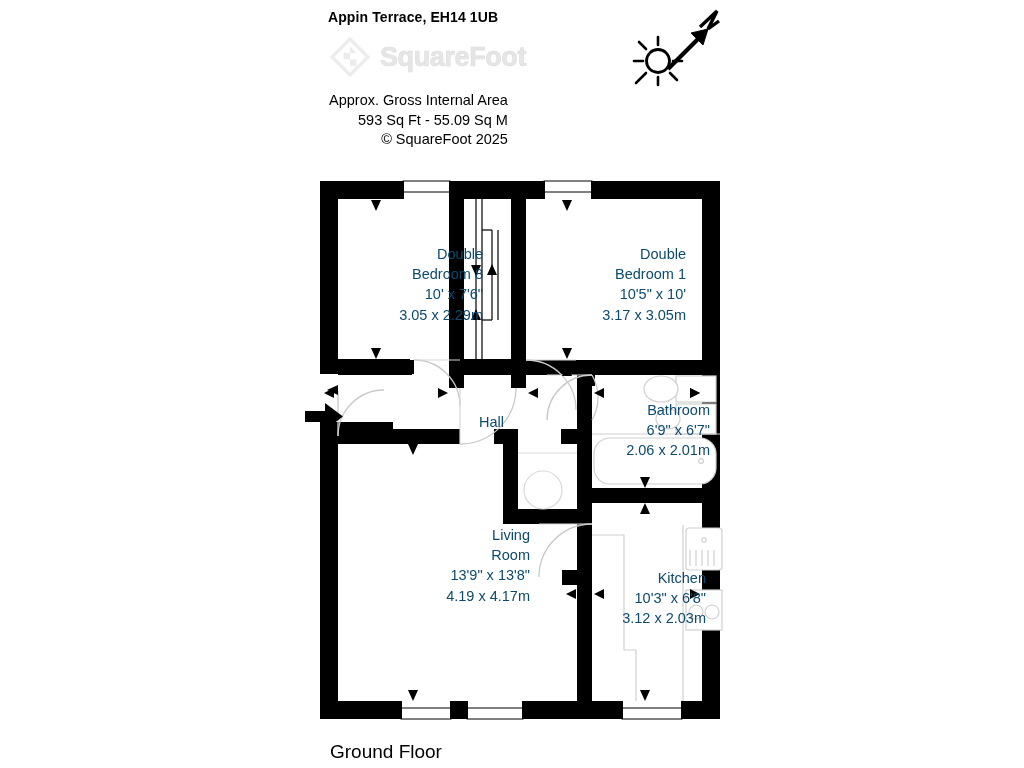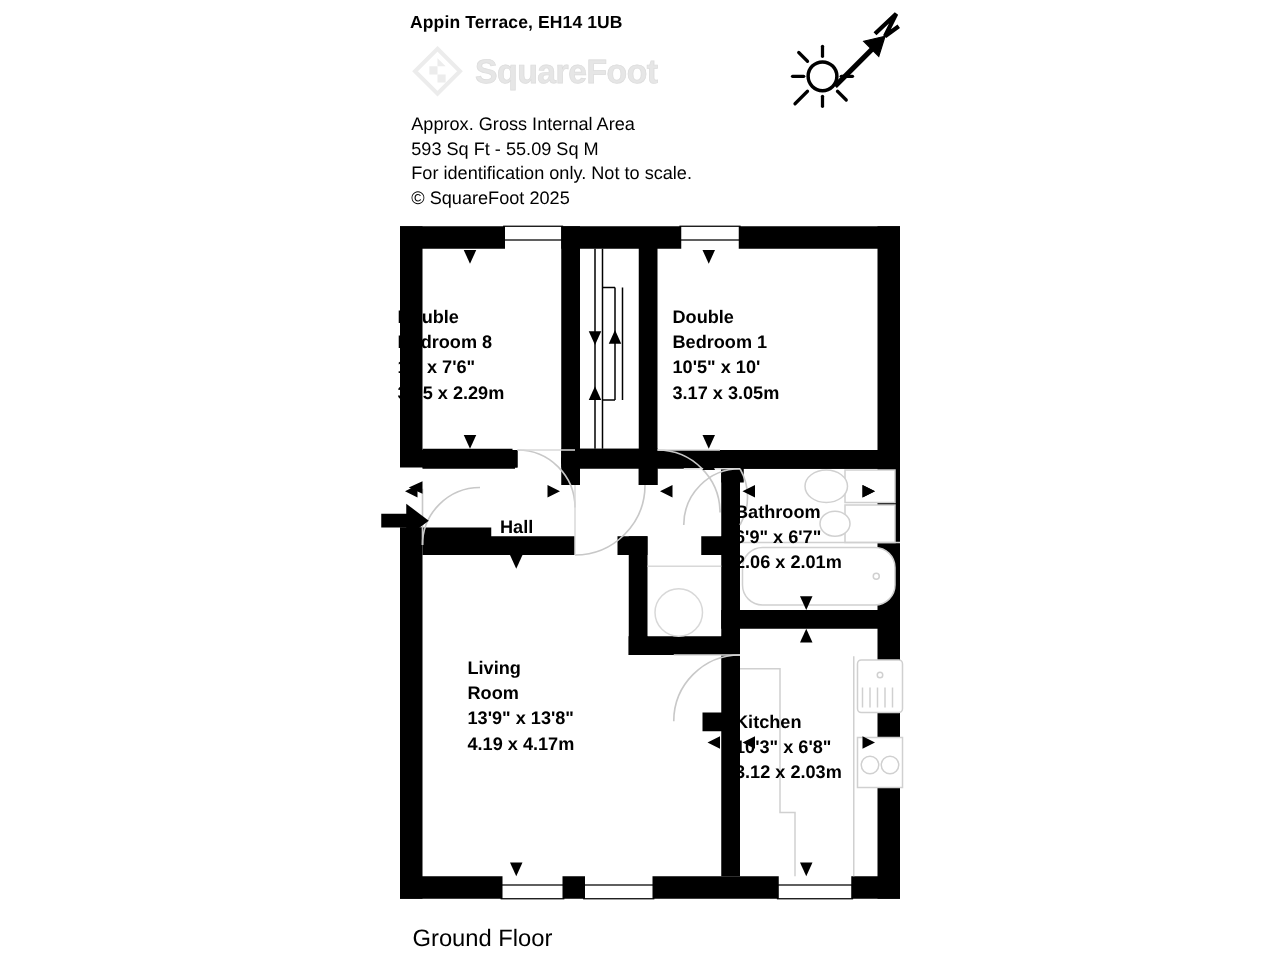--- a/index.html
+++ b/index.html
@@ -60,21 +60,21 @@
 
   
   #area-block {
     position: absolute;
     left: 329px;
     top: 91px;
     font-size: 14.5px;
     line-height: 19.6px;
     white-space: nowrap;
   }
-  #area-block div { margin: 0; padding: 0; }
+  #area-block div { margin: 0; padding: 0; text-align: right; }
 
   
   #compass {
     position: absolute;
     left: 622px;
     top: 2px;
     width: 100px;
     height: 92px;
   }
 
@@ -83,27 +83,26 @@
     position: absolute;
     left: 300px;
     top: 170px;
     width: 440px;
     height: 560px;
   }
 
   
   .room-label {
     position: absolute;
-    text-align: left;
+    text-align: right;
     font-size: 14.5px;
     line-height: 20.2px;
     white-space: nowrap;
-    color: #000000;
+    color: #0c4a6e;
     pointer-events: none;
-    font-weight: bold;
   }
   .room-label .rl-line { display: block; }
 
   #label-bedroom2 { left: 318px; top: 244px; width: 165px; }
   #label-bedroom1 { left: 538px; top: 244px; width: 148px; }
   #label-hall     { left: 400px; top: 412px; width: 104px; }
   #label-bathroom { left: 588px; top: 400px; width: 122px; }
   #label-living   { left: 374px; top: 525px; width: 156px; }
   #label-kitchen  { left: 588px; top: 568px; width: 118px; }
 
@@ -136,21 +135,20 @@
         <path d="M21 23.5 L27.5 23.5 L27.5 30 L21 30 Z"></path>
       </g>
     </svg>
   </span>
   <span id="logo-wordmark">SquareFoot</span>
 </div>
 
 <div id="area-block">
   <div>Approx. Gross Internal Area</div>
   <div>593 Sq Ft  -  55.09 Sq M</div>
-  <div>For identification only. Not to scale.</div>
   <div>© SquareFoot 2025</div>
 </div>
 
 <div id="compass">
   <svg viewBox="0 0 100 92" width="100" height="92" aria-hidden="true">
 
     <g stroke="#000" stroke-width="2.6" fill="none" stroke-linecap="round">
       <circle cx="36" cy="59" r="11.5" stroke-width="2.8"></circle>
       <line x1="36" y1="35" x2="36" y2="43"></line>
       <line x1="36" y1="75" x2="36" y2="83"></line>

